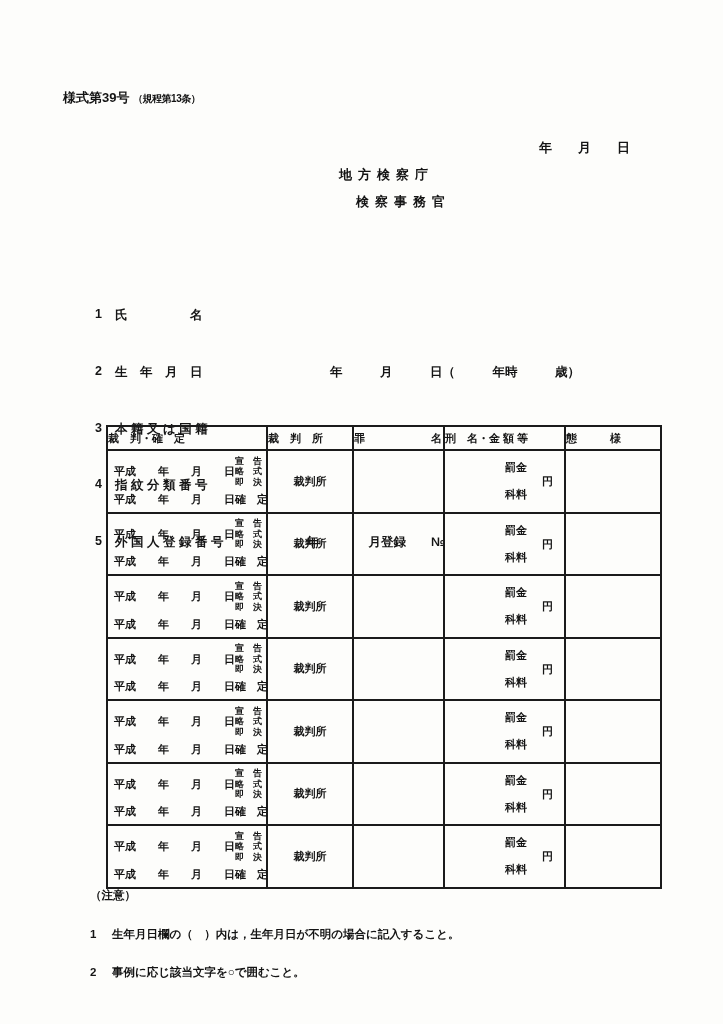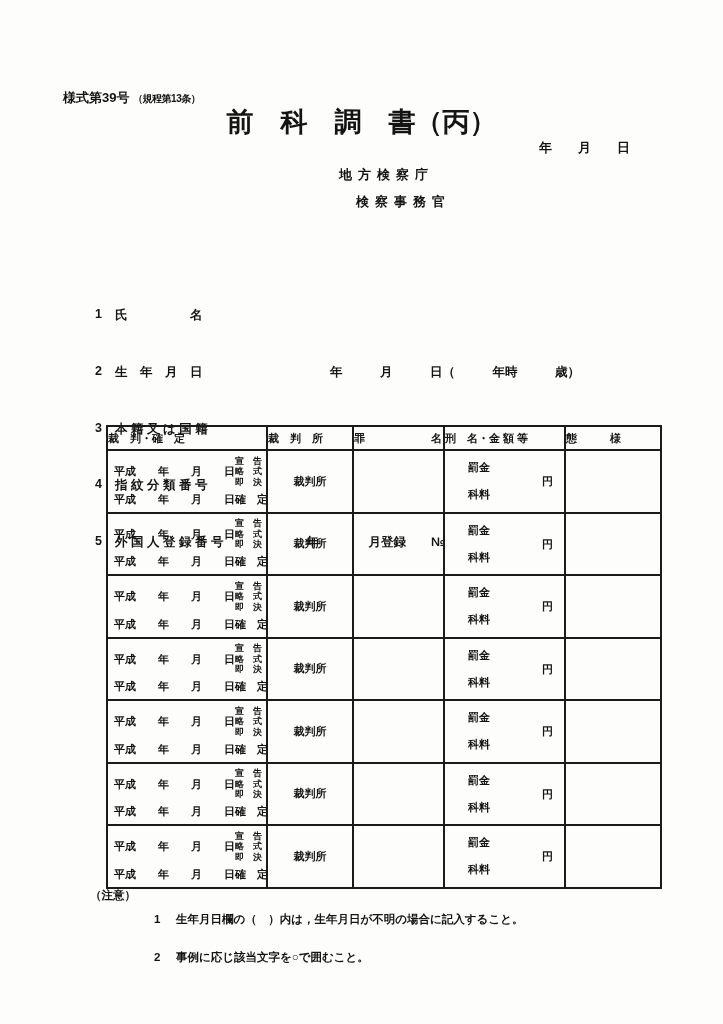--- a/index.html
+++ b/index.html
@@ -41,40 +41,39 @@
 
   td.c-judgment { padding:0; vertical-align:top; }
   .c1wrap { height:59px; display:flex; flex-direction:column; justify-content:space-between; padding:4px 2px 4px 6px; }
   .j-top  { display:flex; align-items:center; }
   .j-date { white-space:pre; }
   .j-stack{ display:flex; flex-direction:column; font-size:9px; line-height:10.5px; }
   .j-stack span { white-space:pre; }
   .j-bottom { white-space:pre; }
 
   td.c-court { text-align:center; }
-  td.c-penalty { position:relative; padding-left:23px; }
+  td.c-penalty { position:relative; padding-left:23px;text-align:center; }
   .p-minor { margin-top:12px; }
   .p-yen { position:absolute; right:11px; top:50%; transform:translateY(-50%); }
 
-  .notes { left:90px; top:888px; font-size:11.5px; display:flex; }
+  .notes { left:90px; top:888px; font-size:11.5px; display:flex;flex-direction:column; }
   .notes-label { white-space:pre; margin-right:18px; }
   .note-line { display:flex; line-height:14px; }
   .note-no { width:22px; }
   .note-text { white-space:pre; }
 
   .footer { left:0; right:0; top:921px; text-align:center; font-size:12.5px; white-space:pre; }
 </style>
 </head>
 <body>
 
 <div class="sheet">
 
   <div class="abs form-no"><span>様式第39号</span> <span class="small">（規程第13条）</span></div>
 
-  <div class="abs title">前　科　調　書（丙）</div>
 
   <div class="abs date-top">年　　月　　日</div>
 
   <div class="abs office">地方検察庁</div>
 
   <div class="abs officer">検察事務官</div>
 
 
 
   <div class="abs items">

